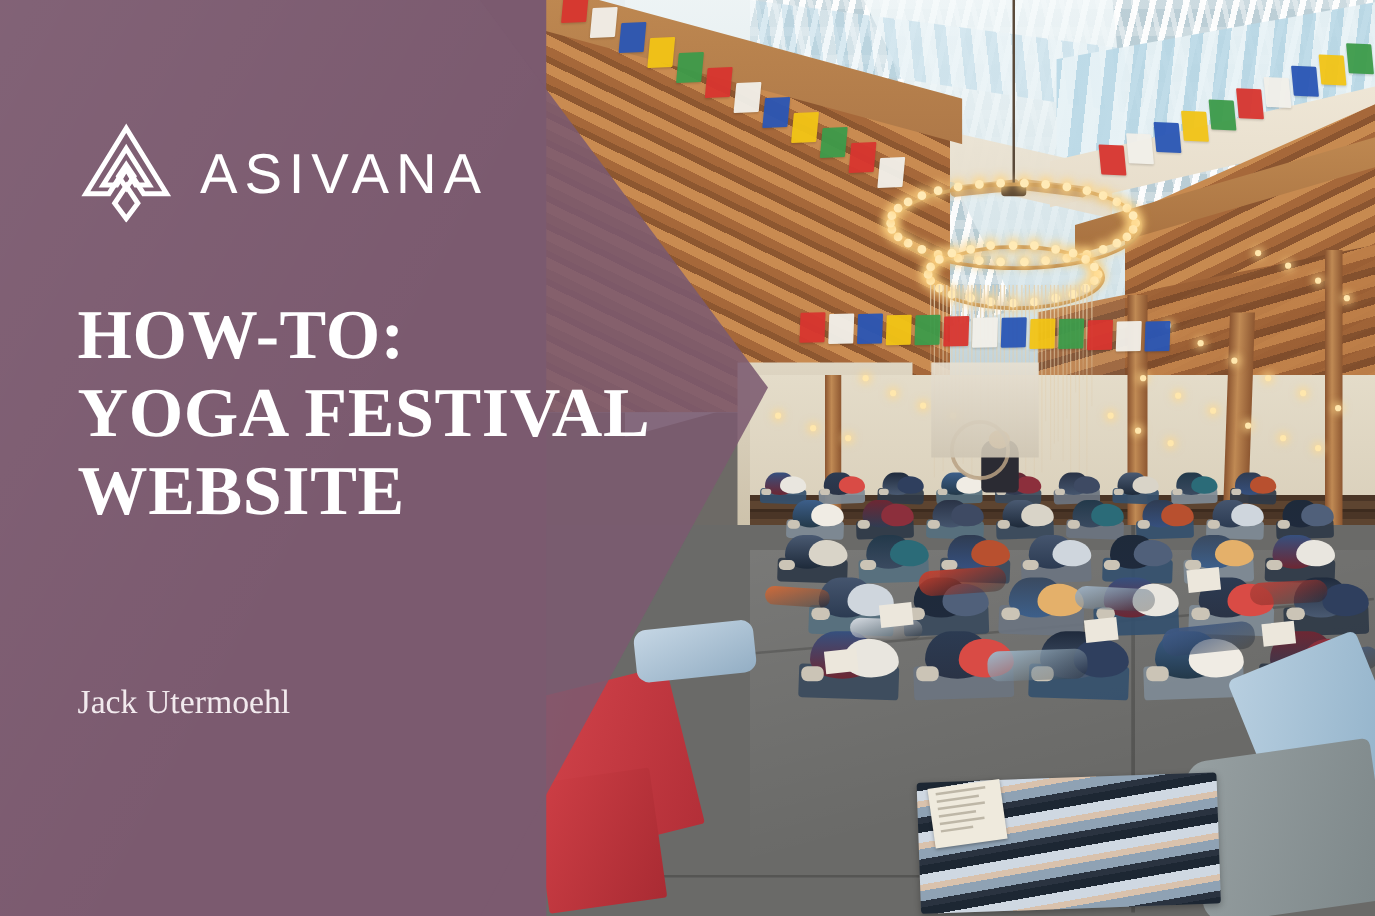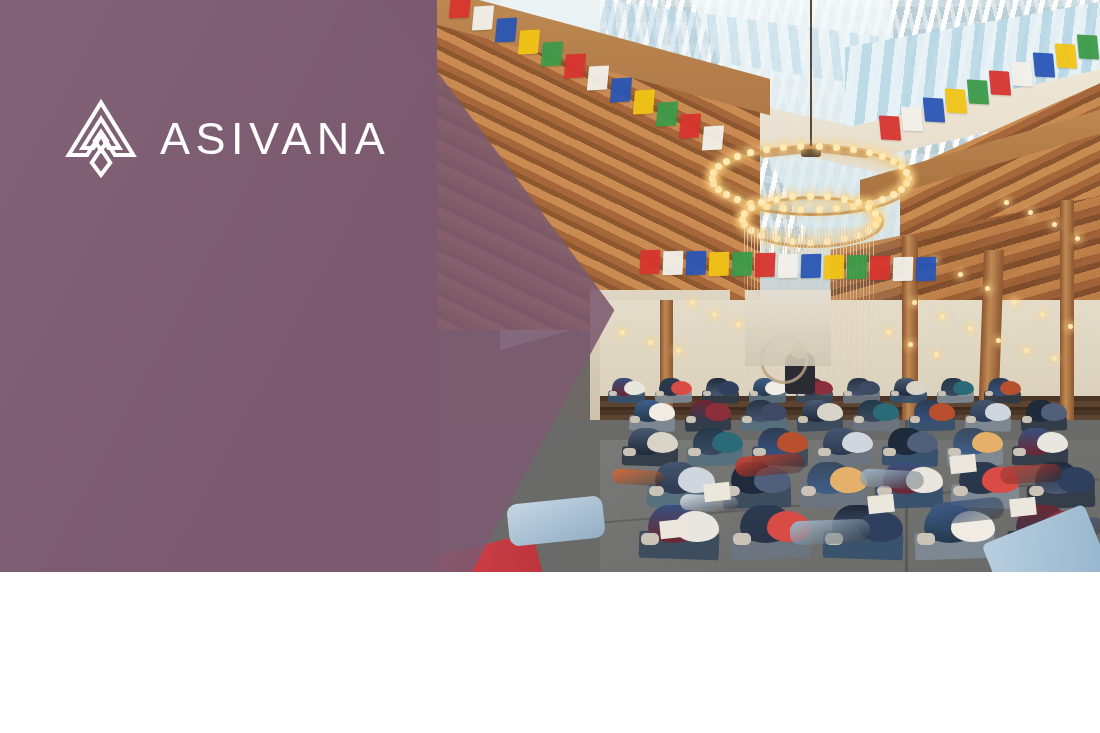--- a/index.html
+++ b/index.html
@@ -1,20 +1,20 @@
 <!DOCTYPE html>
 <html><head>
 <meta charset="utf-8">
 <style>
   html,body{margin:0;padding:0;background:#ffffff;}
   body{font-family:"Liberation Sans",sans-serif;}
 
   #slide{
     position:relative;
-    width:1100px;height:572px;
+    width:1100px;height:733px;
     overflow:hidden;
     background:#6d6a66;
   }
 
   
   .photo{position:absolute;inset:0;overflow:hidden;}
 
   
   .ceiling{
     position:absolute;left:0;top:0;width:1100px;height:330px;
@@ -647,17 +647,23 @@
         <path d="M50 27 L74 65 L60 65 L50 48 L40 65 L26 65 Z"></path>
 
         <path d="M50 44 L58 56 L50 68 L42 56 Z"></path>
 
         <path d="M50 66 L62 84 L50 100 L38 84 Z"></path>
       </g>
     </svg>
     <div class="wordmark">ASIVANA</div>
   </div>
 
+  <h1 class="title">
+    <span>HOW-TO:</span><br>
+    <span>YOGA FESTIVAL</span><br>
+    <span>WEBSITE</span>
+  </h1>
 
   <div class="byline">
+    <div>Jack Utermoehl</div>
   </div>
 
 </div>
 
 </body></html>

